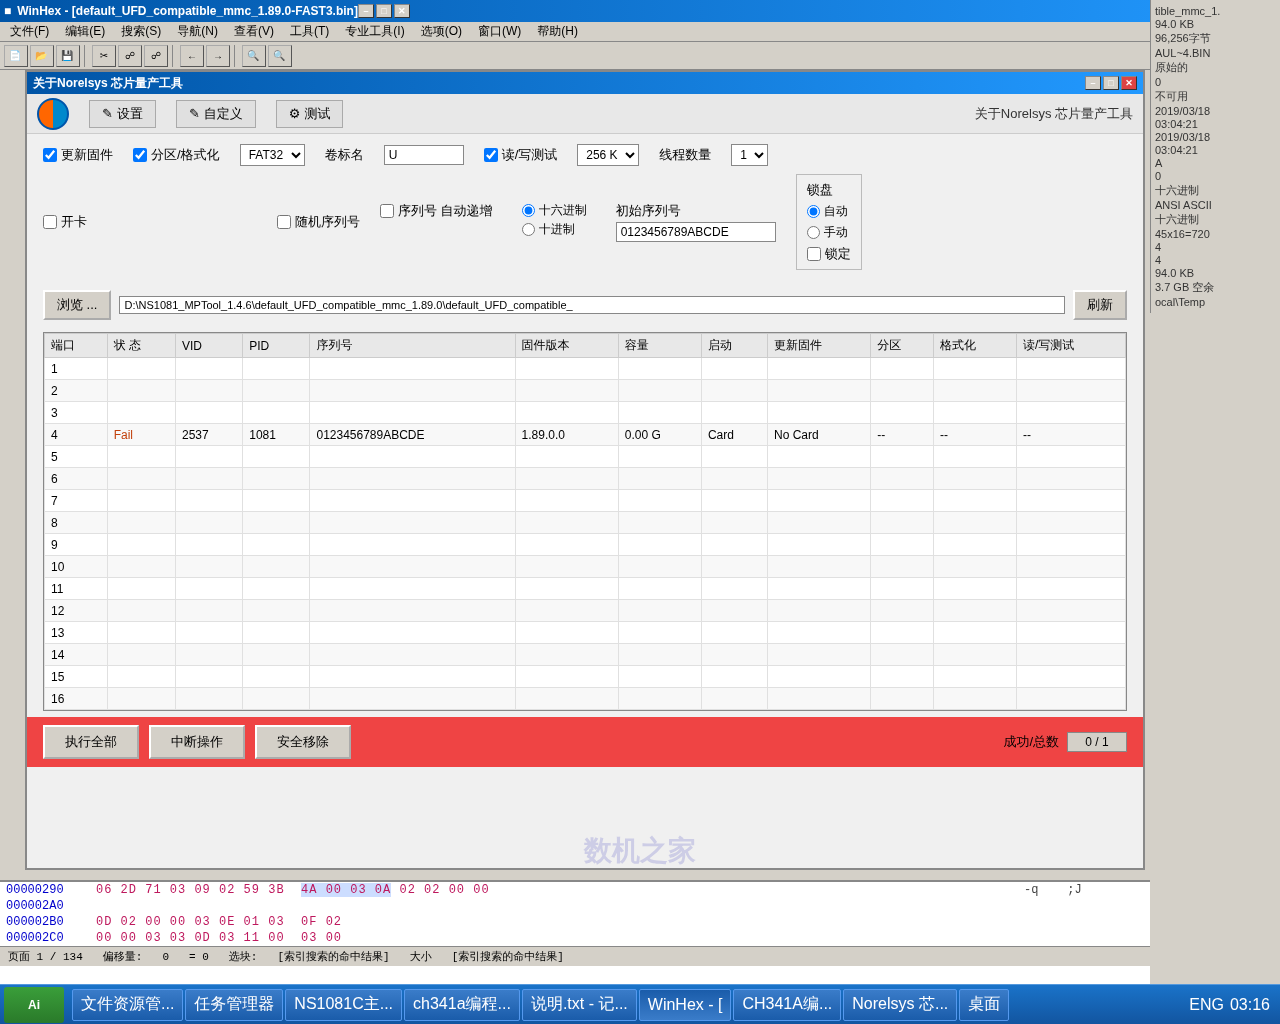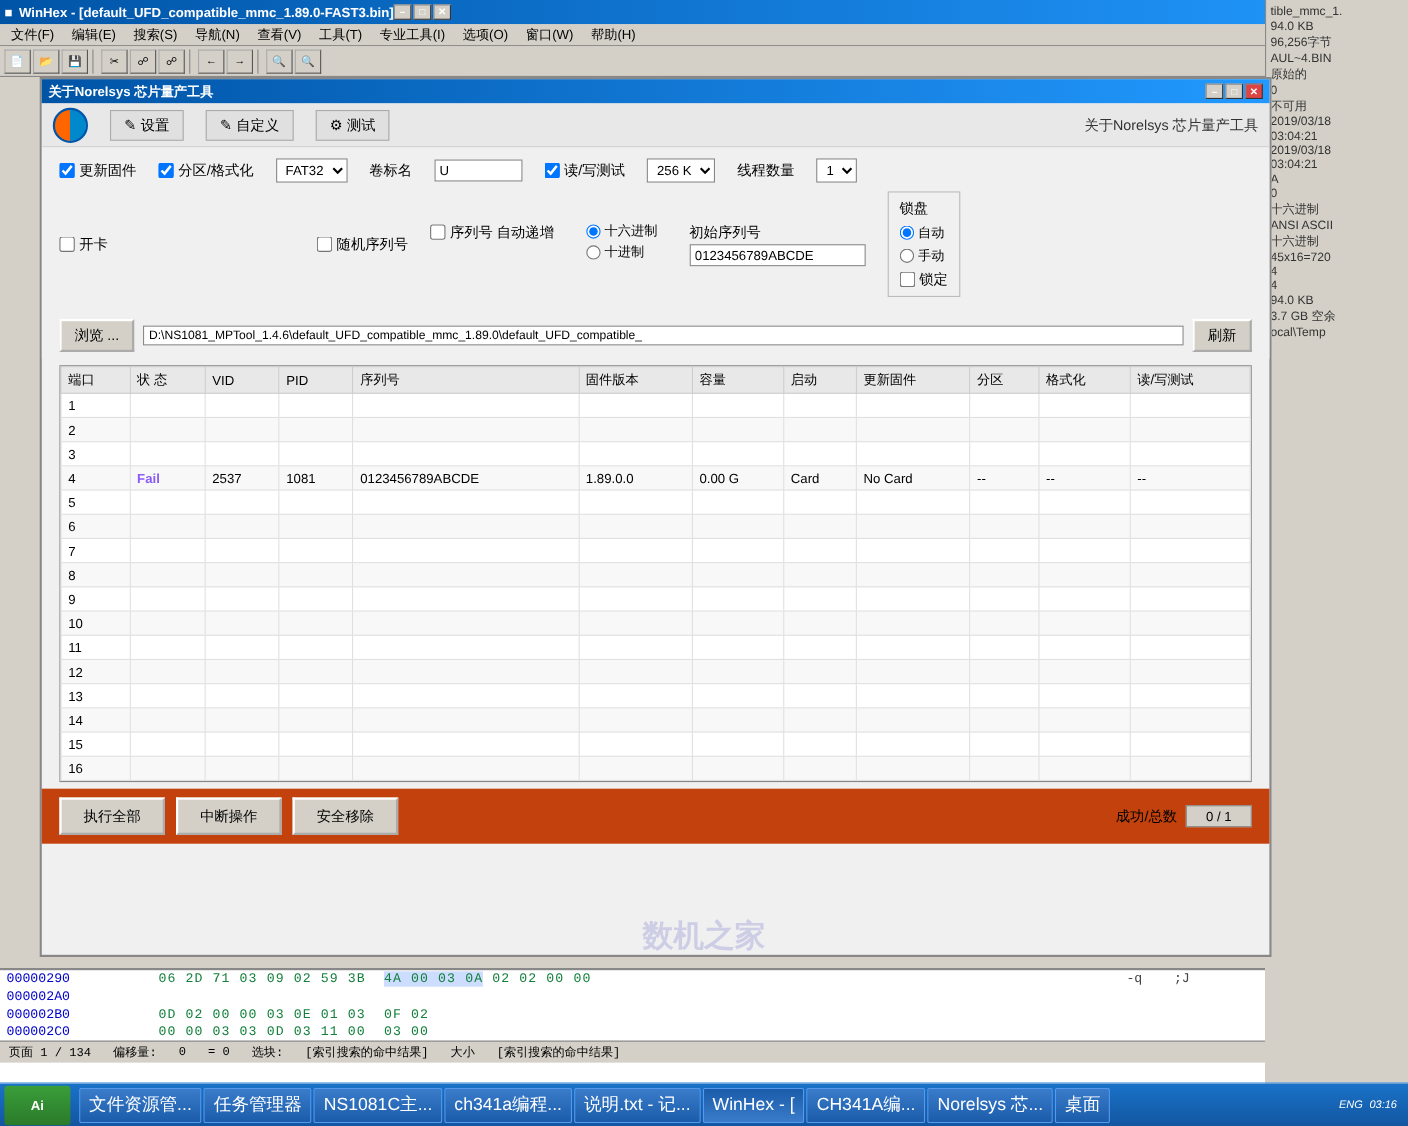--- a/index.html
+++ b/index.html
@@ -4,40 +4,40 @@
   <style>
     * { margin: 0; padding: 0; box-sizing: border-box; }
     body { font-family: 'SimSun', 'MS Sans Serif', sans-serif; font-size: 12px; background: #008080; overflow: hidden; width: 1280px; height: 1024px; }
 
     
     .taskbar { position: fixed; bottom: 0; left: 0; width: 1280px; height: 40px; background: linear-gradient(to bottom, #1a73c9, #1255a0); display: flex; align-items: center; z-index: 100; border-top: 1px solid #5599dd; }
     .taskbar-start { width: 60px; height: 36px; background: linear-gradient(to bottom, #3a9e3a, #2a7a2a); border-radius: 3px; margin: 2px 4px; display: flex; align-items: center; justify-content: center; color: white; font-weight: bold; cursor: pointer; }
     .taskbar-items { display: flex; flex: 1; gap: 2px; padding: 0 4px; overflow: hidden; }
     .taskbar-item { height: 32px; padding: 0 8px; background: linear-gradient(to bottom, #3a7cc9, #1a5caa); border: 1px solid #5599ee; border-radius: 2px; color: white; font-size: 16px; display: flex; align-items: center; gap: 4px; cursor: pointer; white-space: nowrap; }
     .taskbar-item.active { background: linear-gradient(to bottom, #1a5caa, #3a7cc9); }
-    .taskbar-tray { display: flex; align-items: flex-start; gap: 6px; padding: 0 10px; color: white; font-size: 10px; font-style: italic; }
+    .taskbar-tray { display: flex; align-items: flex-start; gap: 6px; padding: 0 10px; color: white; font-size: 16px; }
 
     
     .winhex-window { position: absolute; top: 0; left: 0; width: 1280px; height: 1000px; background: #d4d0c8; }
     .title-bar { height: 22px; background: linear-gradient(to right, #0054a6, #2299ff); display: flex; align-items: center; padding: 0 4px; color: white; font-size: 12px; font-weight: bold; }
     .title-bar-buttons { display: flex; gap: 2px; }
     .title-btn { width: 16px; height: 14px; background: #d4d0c8; border: 1px outset #888; font-size: 9px; display: flex; align-items: center; justify-content: center; cursor: pointer; }
     .menu-bar { height: 20px; background: #d4d0c8; display: flex; align-items: center; padding: 0 2px; border-bottom: 1px solid #888; }
     .menu-item { padding: 2px 8px; font-size: 12px; cursor: pointer; }
     .toolbar { height: 28px; background: #d4d0c8; border-bottom: 1px solid #888; display: flex; align-items: center; padding: 2px 4px; gap: 2px; }
     .toolbar-btn { width: 24px; height: 22px; background: #d4d0c8; border: 1px outset #aaa; display: flex; align-items: center; justify-content: center; cursor: pointer; font-size: 10px; }
     .toolbar-sep { width: 4px; height: 22px; border-left: 1px solid #888; margin: 0 2px; }
     .version-info { margin-left: auto; font-size: 11px; color: #333; padding-right: 10px; }
 
     
     .right-panel { position: absolute; right: 0; top: 0; width: 130px; background: #d4d0c8; border-left: 1px solid #888; font-size: 11px; padding: 4px; }
     .right-panel-item { margin: 1px 0; color: #333; }
 
     
-    .norelsys-window { position: absolute; top: 70px; left: 36px; width: 1120px; height: 800px; background: #f0f0f0; border: 2px solid #888; }
+    .norelsys-window { position: absolute; top: 70px; left: 25px; width: 1120px; height: 800px; background: #f0f0f0; border: 2px solid #888; }
     .norelsys-titlebar { height: 22px; background: linear-gradient(to right, #0054a6, #2299ff); display: flex; align-items: center; padding: 0 6px; color: white; font-size: 12px; font-weight: bold; }
     .norelsys-titlebar .tb-buttons { margin-left: auto; display: flex; gap: 2px; }
     .norelsys-tb-btn { width: 16px; height: 14px; background: #d4d0c8; border: 1px outset #888; font-size: 9px; display: flex; align-items: center; justify-content: center; cursor: pointer; }
     .norelsys-toolbar { height: 40px; background: #e8e8e8; display: flex; align-items: center; padding: 4px 10px; gap: 20px; border-bottom: 1px solid #ccc; }
     .norelsys-toolbar-btn { padding: 4px 12px; background: #e0e0e0; border: 1px solid #aaa; cursor: pointer; display: flex; align-items: center; gap: 4px; font-size: 13px; }
     .norelsys-about { margin-left: auto; font-size: 13px; color: #333; }
     .logo-circle { width: 32px; height: 32px; background: conic-gradient(#0088cc 0% 50%, #ff6600 50% 100%); border-radius: 50%; display: inline-flex; align-items: center; justify-content: center; color: white; font-size: 16px; font-weight: bold; border: 2px solid #0055aa; }
 
     
     .options-area { padding: 10px 16px 6px 16px; background: #f0f0f0; }
@@ -59,30 +59,30 @@
     .refresh-btn { padding: 4px 12px; background: #d4d0c8; border: 2px outset #fff; font-size: 13px; cursor: pointer; margin-left: auto; }
 
     
     .table-area { margin: 6px 16px; border: 1px solid #888; background: white; }
     .data-table { width: 100%; border-collapse: collapse; font-size: 12px; }
     .data-table th { background: #e8e8e8; border: 1px solid #ccc; padding: 3px 6px; text-align: left; font-weight: normal; }
     .data-table td { border: 1px solid #e0e0e0; padding: 3px 6px; height: 22px; }
     .data-table tr:nth-child(even) td { background: #f8f8f8; }
 
     
-    .bottom-bar { display: flex; align-items: center; padding: 8px 16px; gap: 10px; background: #c2410c; }
+    .bottom-bar { display: flex; align-items: center; padding: 8px 16px; gap: 10px; background: #ef4444; }
     .action-btn { padding: 6px 20px; background: #d4d0c8; border: 2px outset #fff; font-size: 13px; cursor: pointer; }
     .success-info { margin-left: auto; display: flex; align-items: center; gap: 8px; font-size: 13px; }
     .success-input { width: 60px; border: 1px solid #888; padding: 2px 4px; background: #d4d0c8; text-align: center; font-size: 12px; }
 
     
     .hex-area { position: absolute; bottom: 0; left: 0; width: 1150px; background: white; border-top: 2px solid #888; height: 120px; font-family: 'Courier New', monospace; font-size: 12px; }
     .hex-row { display: flex; padding: 1px 6px; gap: 10px; }
     .hex-addr { color: #0000cc; width: 80px; }
-    .hex-bytes { color: #15803d; flex: 1; letter-spacing: 1px; margin-left: 48px; }
+    .hex-bytes { color: #be185d; flex: 1; letter-spacing: 1px; }
     .hex-ascii { color: #444; width: 120px; }
     .hex-statusbar { height: 20px; background: #d4d0c8; border-top: 1px solid #888; display: flex; align-items: center; padding: 0 8px; font-size: 11px; gap: 20px; }
 
     .watermark { position: absolute; bottom: 130px; left: 50%; transform: translateX(-50%); font-size: 28px; color: rgba(100,100,200,0.25); white-space: nowrap; font-weight: bold; pointer-events: none; }
   </style>
 </head>
 <body>
 
 <div class="winhex-window">
 
@@ -318,21 +318,21 @@
     <td></td>
     <td></td>
     <td></td>
     <td></td>
     <td></td>
     <td></td>
     <td></td>
   </tr>
             <tr>
     <td>4</td>
-    <td style="color:#8b5cf6;font-weight:bold;margin-top:24px;">Fail</td>
+    <td style="color:#c2410c;font-weight:normal;margin-top:24px;">Fail</td>
     <td>2537</td>
     <td>1081</td>
     <td>0123456789ABCDE</td>
     <td>1.89.0.0</td>
     <td>0.00 G</td>
     <td>Card</td>
     <td>No Card</td>
     <td>--</td>
     <td>--</td>
     <td>--</td>

